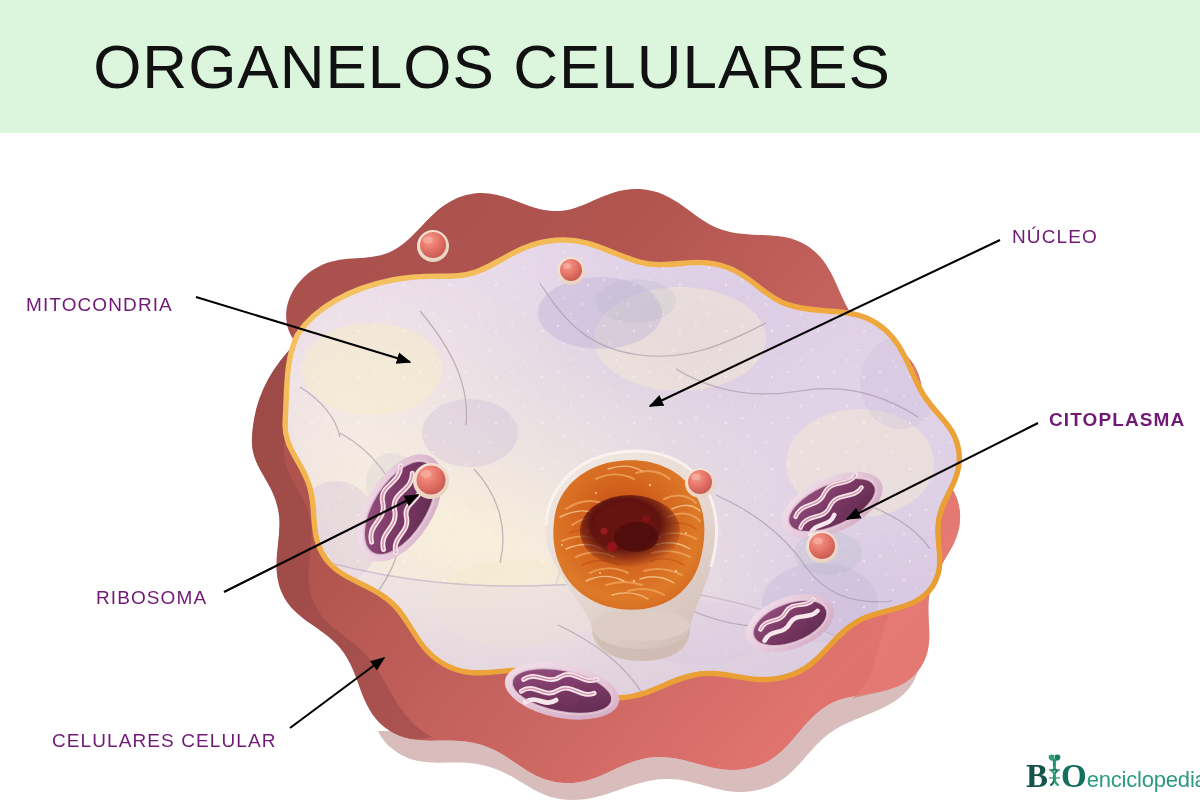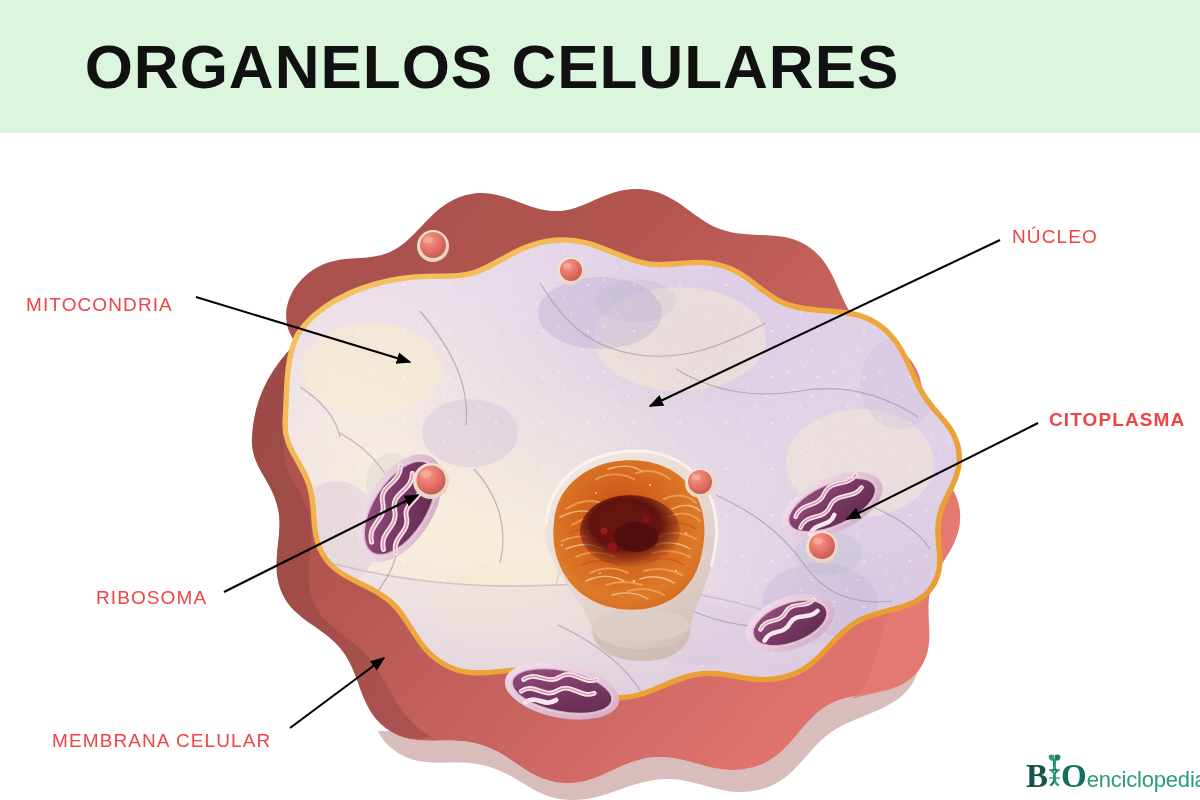--- a/index.html
+++ b/index.html
@@ -22,39 +22,39 @@
     background: #dcf5dd;
   }
   #page-title {
     position: absolute;
     left: 0; top: 0;
     width: 984px; height: 133px;
     display: flex;
     align-items: center;
     justify-content: center;
     font-size: 62px;
-    font-weight: 700;
+    font-weight: 400;
     letter-spacing: 1px;
     color: #111111;
     white-space: nowrap;
   }
   
   #figure {
     position: absolute;
     left: 0; top: 133px;
     width: 1200px; height: 667px;
   }
   #cell-svg { display: block; }
 
   
   .callout-label {
     position: absolute;
     font-size: 19px;
     letter-spacing: 1.1px;
-    color: #ef4444;
+    color: #701a75;
     white-space: nowrap;
     font-weight: 400;
   }
   #label-mitocondria { left: 26px;  top: 294px; }
   #label-nucleo      { left: 1012px; top: 226px; }
   #label-citoplasma  { left: 1049px; top: 409px; font-weight: bold; }
   #label-ribosoma    { left: 96px;  top: 587px; text-align: right; }
   #label-membrana    { left: 52px;  top: 730px; }
 
   
@@ -561,21 +561,21 @@
         <line x1="224" y1="459" x2="418" y2="362" marker-end="url(#arrowHead)"></line>
         <line x1="290" y1="595" x2="384" y2="525" marker-end="url(#arrowHead)"></line>
       </g>
     </svg>
   </div>
 
   <div class="callout-label" id="label-mitocondria">MITOCONDRIA</div>
   <div class="callout-label" id="label-nucleo">NÚCLEO</div>
   <div class="callout-label" id="label-citoplasma">CITOPLASMA</div>
   <div class="callout-label" id="label-ribosoma">RIBOSOMA</div>
-  <div class="callout-label" id="label-membrana">MEMBRANA CELULAR</div>
+  <div class="callout-label" id="label-membrana">CELULARES CELULAR</div>
 
   <div id="logo">
     <span id="logo-b">B</span>
     <span id="logo-dna">
       <svg width="15" height="33" viewBox="0 0 15 33" xmlns="http://www.w3.org/2000/svg">
         <path d="M4,2 C11,7 3,12 10,17 C3,22 11,27 4,31" fill="none" stroke="#1c7a62" stroke-width="2.1" stroke-linecap="round"></path>
         <path d="M11,2 C4,7 12,12 5,17 C12,22 4,27 11,31" fill="none" stroke="#2f9d7c" stroke-width="2.1" stroke-linecap="round"></path>
         <path d="M7,1 C2,-1 0,3 3,6 C6,8 8,5 7,1 Z" fill="#2f9d7c"></path>
         <path d="M8,1 C13,-1 15,3 12,6 C9,8 7,5 8,1 Z" fill="#1c7a62"></path>
         <line x1="2" y1="16" x2="13" y2="16" stroke="#1c7a62" stroke-width="1.3"></line>

